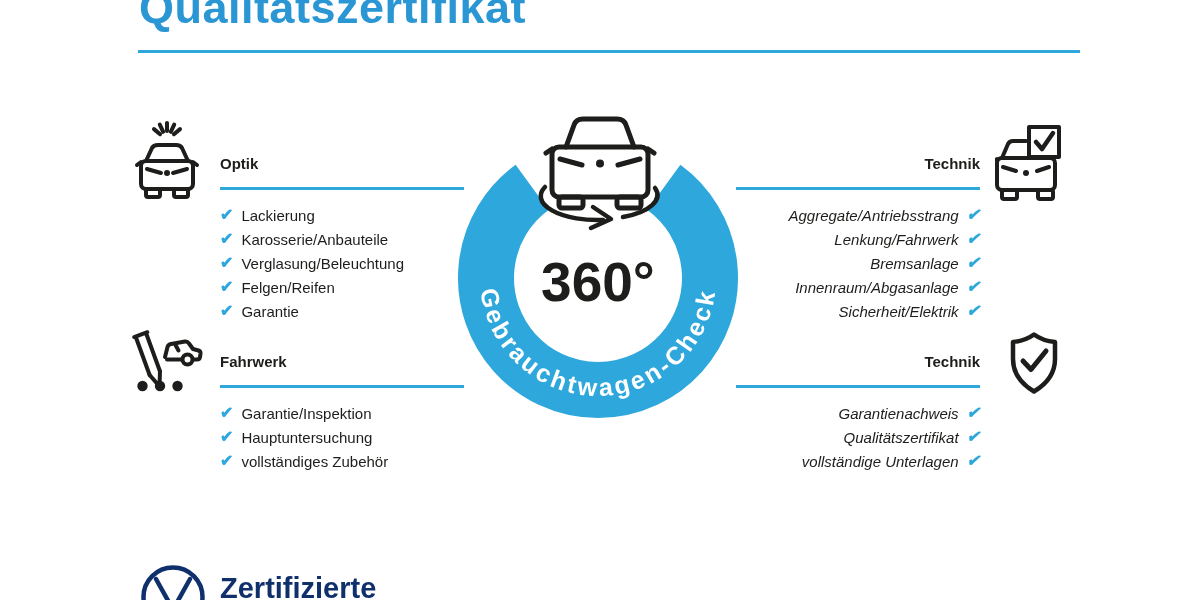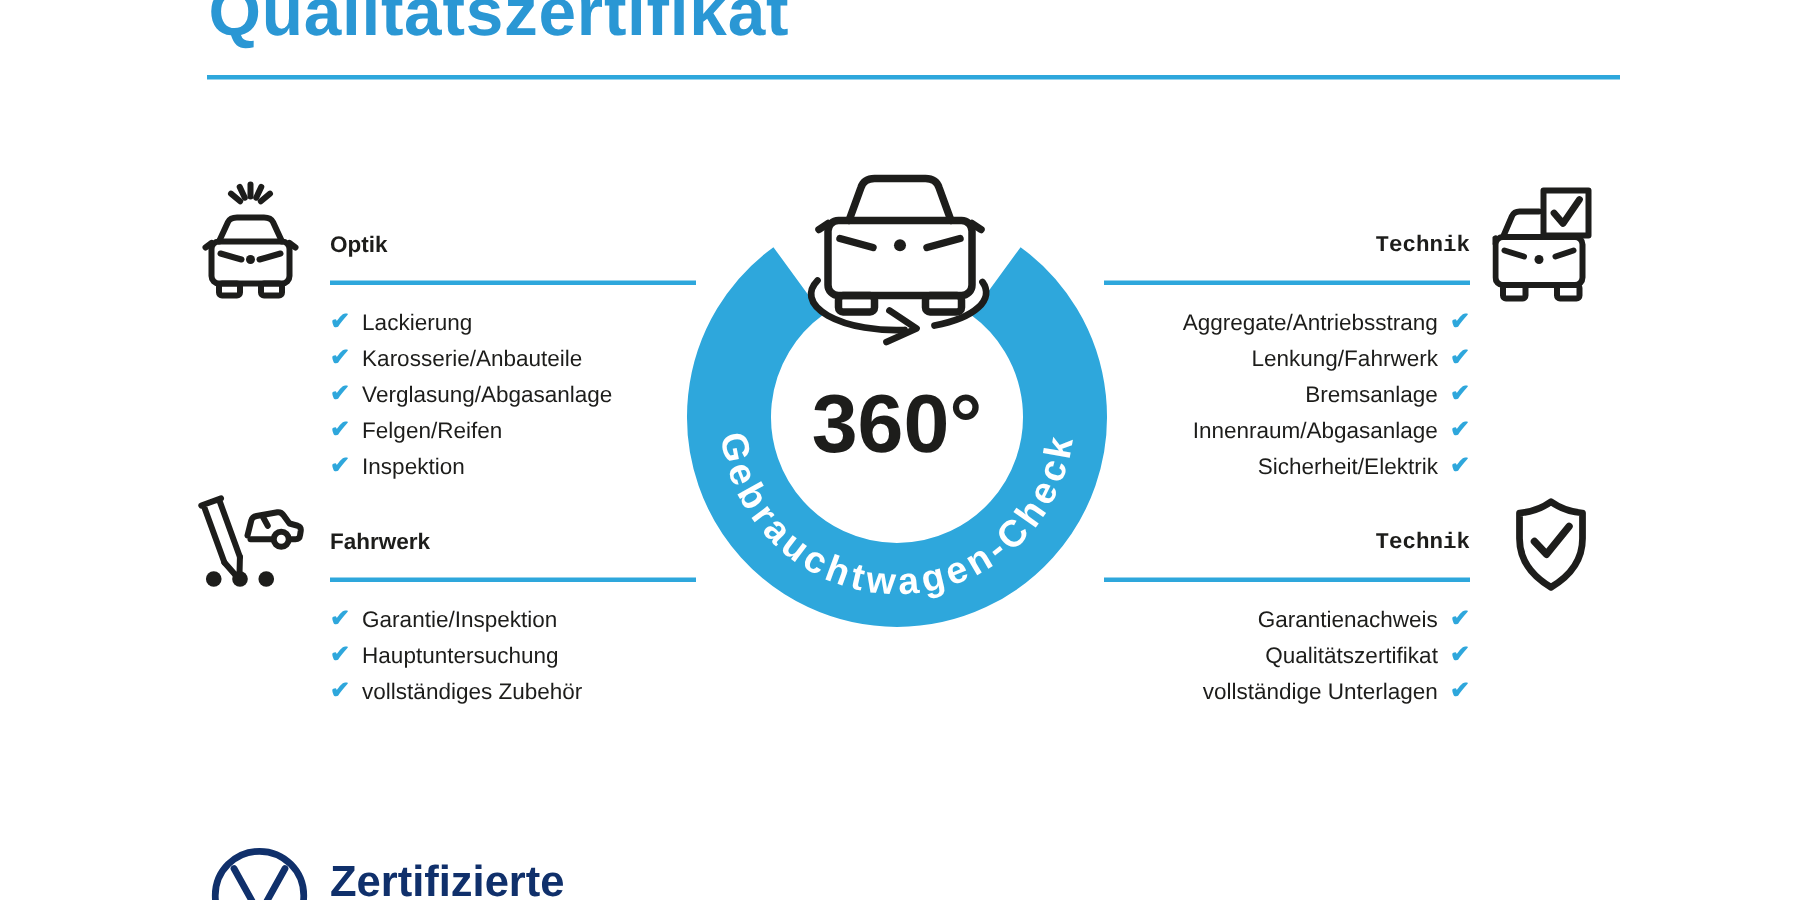--- a/index.html
+++ b/index.html
@@ -2,25 +2,25 @@
 <html style="--title_blue: #2a97d4; --blue: #2ea7dc; --navy: #10306b; --text: #1d1d1b;"><head>
 <meta charset="utf-8">
 <style>
   html,body{margin:0;padding:0;background:#fff;}
   .canvas{position:relative;width:1200px;height:600px;background:#fff;overflow:hidden;
           font-family:"Liberation Sans",sans-serif;color:var(--text);}
   .page-title{position:absolute;left:139px;top:-15px;margin:0;font-size:45px;line-height:1;
               font-weight:700;color:var(--title_blue);letter-spacing:0.5px;}
   .rule{position:absolute;left:138px;top:50px;width:942px;height:3px;background:var(--blue);}
   .sec-title{position:absolute;margin:0;font-size:15px;line-height:1;font-weight:700;color:var(--text);}
-  .sec-title.right{text-align:right;font-family:Liberation Mono, monospace;}
+  .sec-title.right{text-align:right;}
   .sec-rule{position:absolute;width:244px;height:3px;background:var(--blue);}
   .list{position:absolute;margin:0;padding:0;list-style:none;}
   .list li{display:flex;align-items:center;height:24px;gap:8px;font-size:15px;color:var(--text);}
-  .list.right-list{width:360px;}
+  .list.right-list{width:360px;font-style:italic;}
   .list.right-list li{justify-content:flex-end;}
   .chk{color:var(--blue);font-size:16px;font-weight:700;line-height:1;}
   .icon{position:absolute;}
   .ink{stroke:var(--text);fill:none;stroke-linecap:round;stroke-linejoin:round;}
   .ink-fill{fill:var(--text);stroke:none;}
   .brand-label{position:absolute;left:220px;top:574px;margin:0;font-size:29px;line-height:1;
                font-weight:700;color:var(--navy);}
   .center-graphic{position:absolute;left:440px;top:95px;}
 </style>
 </head>
@@ -53,29 +53,29 @@
     <li>
         <span class="chk">✔</span>
         <span>Lackierung</span>
       </li>
     <li>
         <span class="chk">✔</span>
         <span>Karosserie/Anbauteile</span>
       </li>
     <li>
         <span class="chk">✔</span>
-        <span>Verglasung/Abgasanlage</span>
+        <span>Verglasung/Beleuchtung</span>
       </li>
     <li>
         <span class="chk">✔</span>
         <span>Felgen/Reifen</span>
       </li>
     <li>
         <span class="chk">✔</span>
-        <span>Inspektion</span>
+        <span>Garantie</span>
       </li>
   </ul>
 
   <svg class="icon" style="left:995px;top:124px" width="70" height="80" viewBox="995 124 70 80">
     <g class="ink" stroke-width="4">
       <path d="M 1002 158 L 1008 144 Q 1009.5 141 1013 141 L 1026 141"></path>
       <rect x="997" y="158" width="58" height="32" rx="5"></rect>
       <path d="M 993 162 L 997 159"></path>
       <path d="M 1003 167 L 1016 171 M 1049 167 L 1037 171"></path>
       <rect x="1002" y="190" width="15" height="9" rx="2"></rect>

